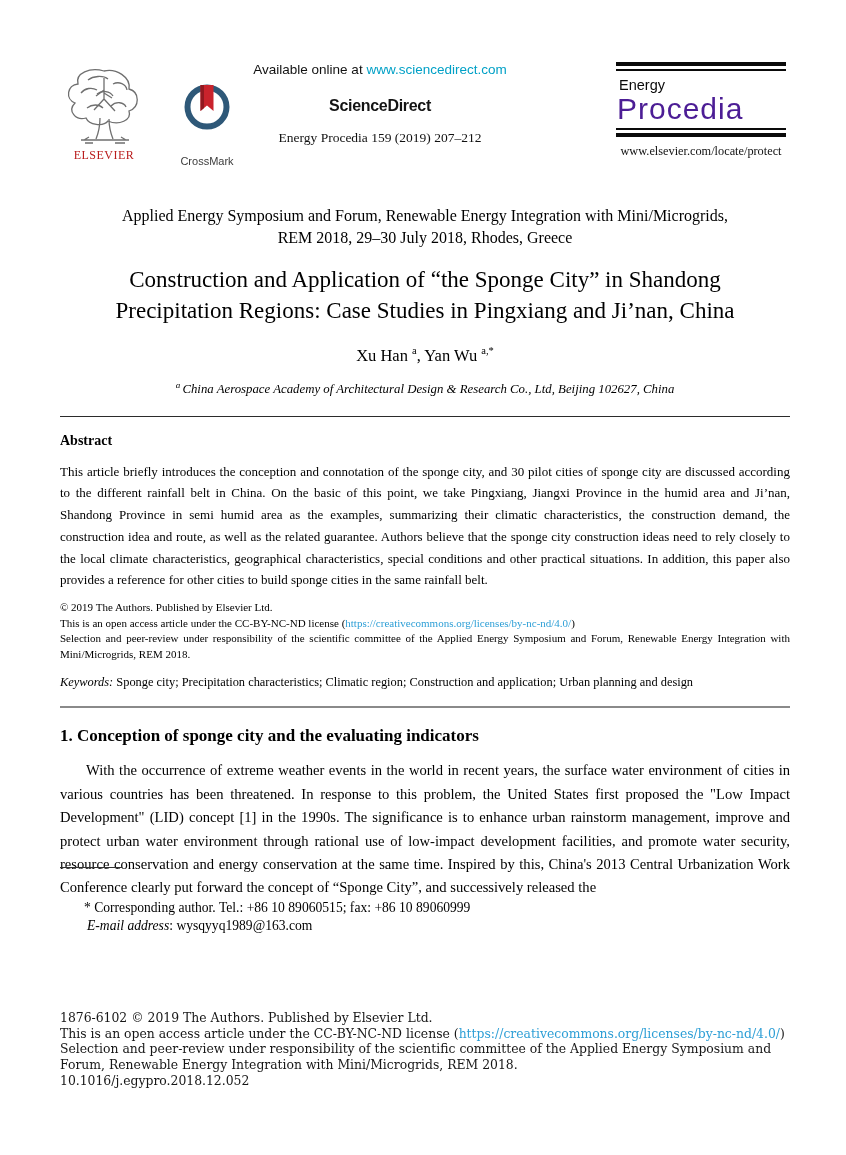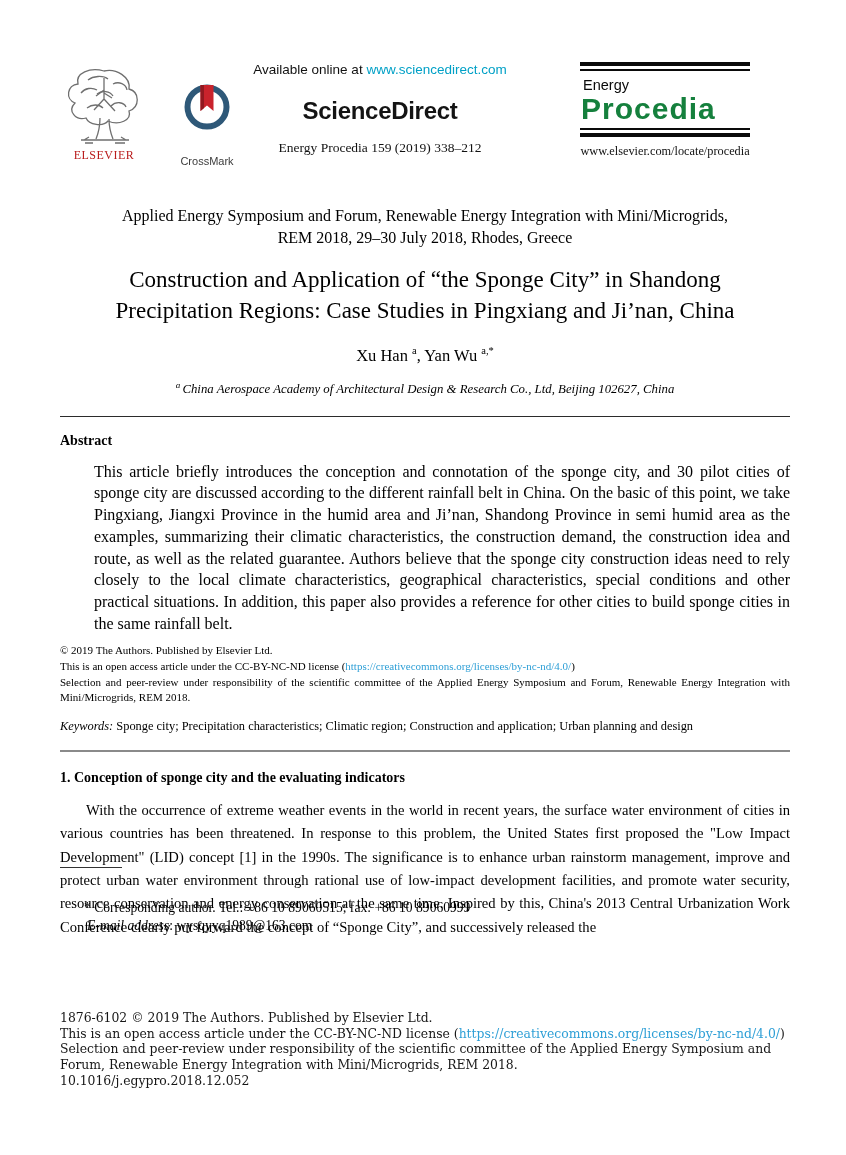--- a/index.html
+++ b/index.html
@@ -26,58 +26,58 @@
   .crossmark { position: absolute; left: 176px; top: 82px; width: 62px; text-align: center; }
   .crossmark-label {
     font-family: "Liberation Sans", sans-serif;
     font-size: 11px; color: #3c3c3c; margin-top: 21px;
   }
   .center-col { position: absolute; left: 228px; top: 62px; width: 304px; text-align: center; }
   .available-line { font-family: "Liberation Sans", sans-serif; font-size: 13.5px; color: #111; }
   .sd-link { color: #00A0C6; }
   .sd-wordmark {
     font-family: "Liberation Sans", sans-serif;
-    font-weight: bold; font-size: 24px; letter-spacing: -0.3px;
+    font-weight: bold; font-size: 16px; letter-spacing: -0.3px;
     color: #141414; margin-top: 20px;
   }
   .citation { font-size: 13.5px; margin-top: 15px; color: #111; }
-  .procedia-logo { position: absolute; left: 580px; top: 62px; width: 170px; }
+  .procedia-logo { position: absolute; left: 616px; top: 62px; width: 170px; }
   .bar { background: #0a0a0a; }
   .bar-4 { height: 4px; }
   .bar-2 { height: 2px; margin-top: 3px; }
   .bar-2b { height: 2px; }
   .bar-4b { height: 4px; margin-top: 3px; }
   .procedia-energy {
     font-family: "Liberation Sans", sans-serif;
     font-size: 14.5px; color: #0a0a0a; margin: 6px 0 0 3px;
   }
   .procedia-word {
     font-family: "Liberation Sans", sans-serif;
-    font-weight: bold; font-size: 30px; letter-spacing: 1px;
-    color: #15803d; margin: 0 0 3px 1px; line-height: 1.05;
+    font-weight: normal; font-size: 30px; letter-spacing: 1px;
+    color: #4c1d95; margin: 0 0 3px 1px; line-height: 1.05;
   }
   .locate-url { font-size: 12.3px; color: #111; margin-top: 7px; text-align: center; }
   
   .content { padding: 0 56px 0 60px; }
   .conference { text-align: center; font-size: 16px; line-height: 21.5px; margin-top: 9px; }
   .paper-title { text-align: center; font-size: 23px; font-weight: normal; line-height: 31px; margin-top: 16px; }
   .authors { text-align: center; font-size: 16.5px; margin-top: 19px; }
   .authors sup { font-size: 10.5px; }
   .affiliation { text-align: center; font-style: italic; font-size: 12.8px; margin-top: 14px; }
   .affiliation sup { font-size: 9px; font-style: italic; }
   .rule-thin { border: none; border-top: 1.3px solid #2b2b2b; margin-top: 19px; }
   .abstract-heading { font-size: 14px; font-weight: bold; margin-top: 16px; }
-  .abstract-body { font-size: 16px; line-height: 21.7px; text-align: justify; margin-top: 12px; margin-left: 34px; }
+  .abstract-body { font-size: 13px; line-height: 21.7px; text-align: justify; margin-top: 12px; }
   .copyright-block { font-size: 11px; line-height: 15.6px; margin-top: 9px; }
   .copyright-block .just { text-align: justify; }
   .cc-link { color: #2E9FD6; }
   .keywords { font-size: 12.4px; margin-top: 13px; }
   .keywords-label { font-style: italic; }
   .rule-thick { border: none; border-top: 2px solid #8a8a8a; margin-top: 16px; }
-  .section-heading { font-size: 14px; font-weight: bold; margin-top: 18px; }
+  .section-heading { font-size: 17px; font-weight: bold; margin-top: 18px; }
   .body-paragraph { font-size: 14.6px; line-height: 23.4px; text-align: justify; text-indent: 26px; margin-top: 13px; }
   
   .footnote-rule { position: absolute; left: 60px; top: 867px; width: 62px; border: none; border-top: 1.2px solid #333; }
   .footnote { position: absolute; left: 60px; top: 899px; font-size: 13.6px; line-height: 17.5px; padding-left: 24px; }
   .footnote .email-label { font-style: italic; }
   .footnote .l2 { padding-left: 3px; }
   
   .footer {
     position: absolute; left: 60px; top: 1010px; width: 730px;
     font-family: "DejaVu Serif", serif;
@@ -113,31 +113,31 @@
         </svg>
       </span>
       <div class="crossmark-label">CrossMark</div>
     </div>
 
     <div class="center-col">
       <div class="available-line">
         <span>Available online at </span><span class="sd-link">www.sciencedirect.com</span>
       </div>
       <div class="sd-wordmark">ScienceDirect</div>
-      <div class="citation">Energy Procedia 159 (2019) 338–212</div>
+      <div class="citation">Energy Procedia 159 (2019) 207–212</div>
     </div>
 
     <div class="procedia-logo">
       <div class="bar bar-4"></div>
       <div class="bar bar-2"></div>
       <div class="procedia-energy">Energy</div>
       <div class="procedia-word">Procedia</div>
       <div class="bar bar-2b"></div>
       <div class="bar bar-4b"></div>
-      <div class="locate-url">www.elsevier.com/locate/procedia</div>
+      <div class="locate-url">www.elsevier.com/locate/protect</div>
     </div>
   </div>
 
   <div class="content">
 
     <div class="conference">
       <div>Applied Energy Symposium and Forum, Renewable Energy Integration with Mini/Microgrids,</div>
       <div>REM 2018, 29–30 July 2018, Rhodes, Greece</div>
     </div>
 

